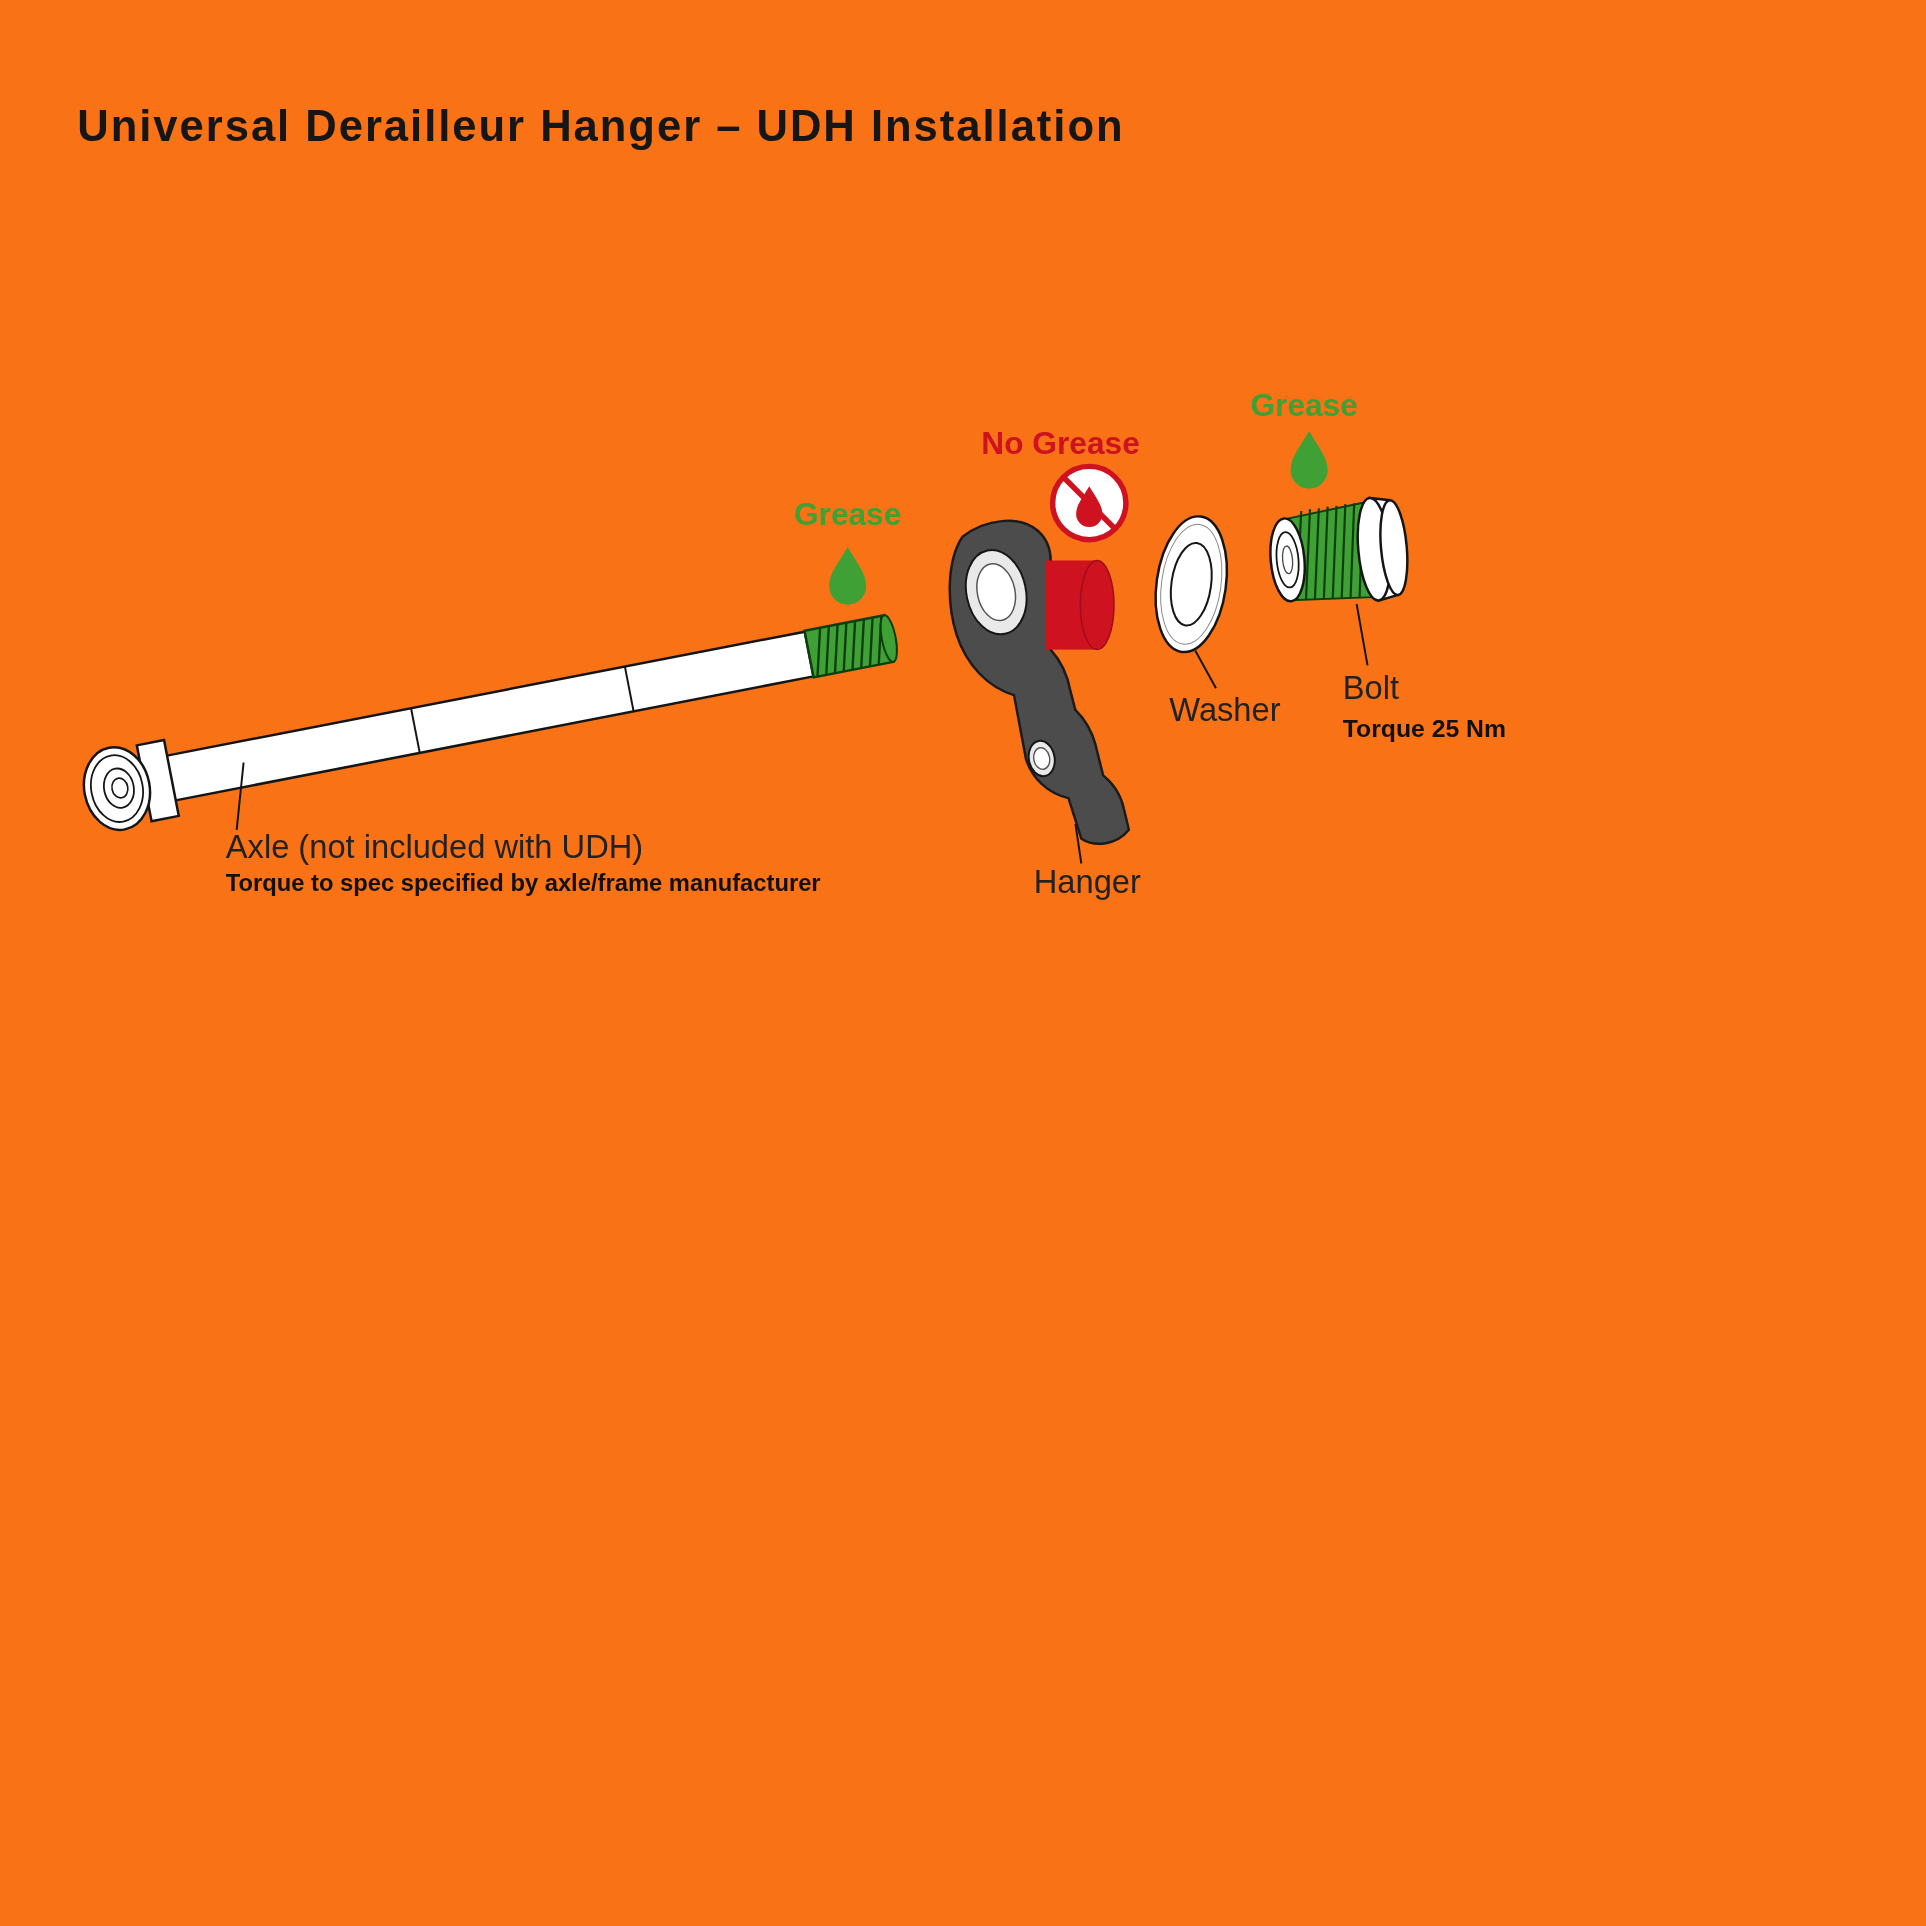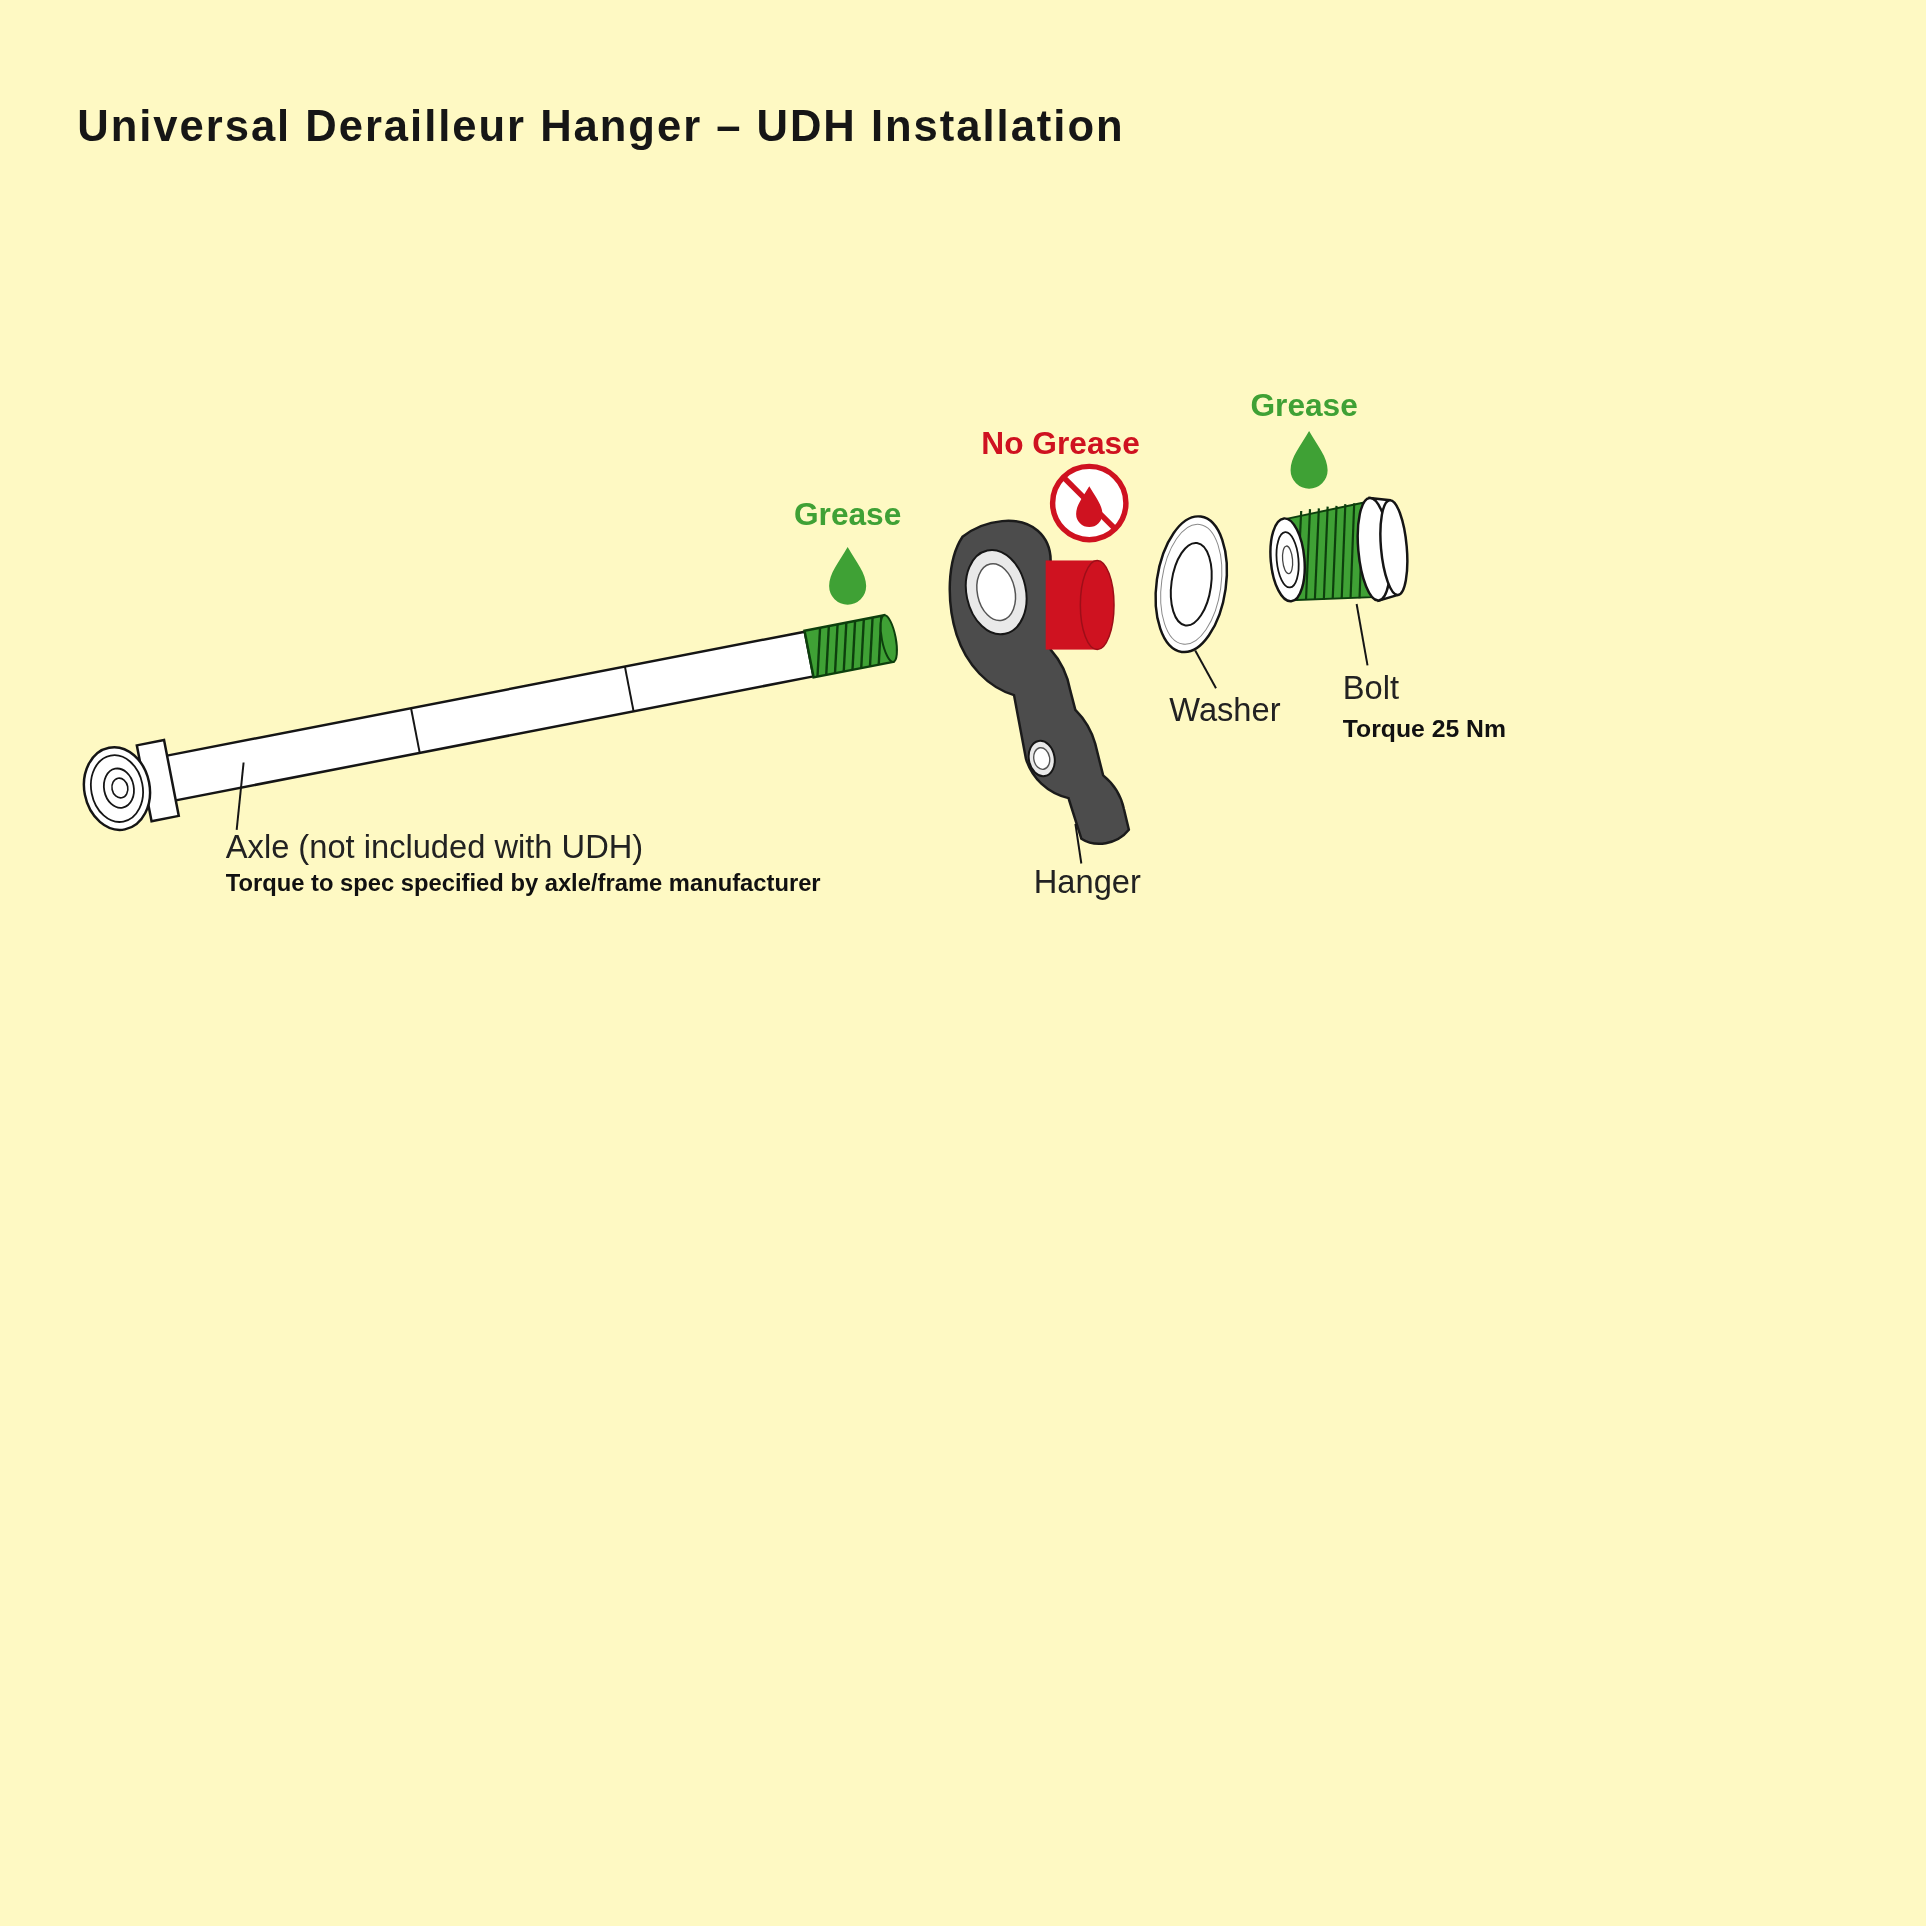--- a/index.html
+++ b/index.html
@@ -1,19 +1,19 @@
 <!DOCTYPE html>
 <html><head>
 <meta charset="utf-8">
 <style>
   html,body { margin:0; padding:0; background:#ffffff; }
   .stage {
     position:relative;
     width:1927px; height:1927px;
-    background:#fef9c3;
+    background:#f97316;
     font-family:"Liberation Sans", sans-serif;
     overflow:hidden;
   }
   svg { position:absolute; left:0; top:0; }
   .t-title  { font-family:"Liberation Sans",sans-serif; font-size:44px; font-weight:700; fill:#161616; letter-spacing:2px; }
   .t-label  { font-family:"Liberation Sans",sans-serif; font-size:33px; font-weight:400; fill:#222222; }
   .t-bold   { font-family:"Liberation Sans",sans-serif; font-size:32px; font-weight:700; }
   .t-note   { font-family:"Liberation Sans",sans-serif; font-size:24px; font-weight:700; fill:#111111; }
   .t-torque { font-family:"Liberation Sans",sans-serif; font-size:25px; font-weight:700; fill:#111111; }
   .ln       { stroke:#151515; stroke-width:2; }

